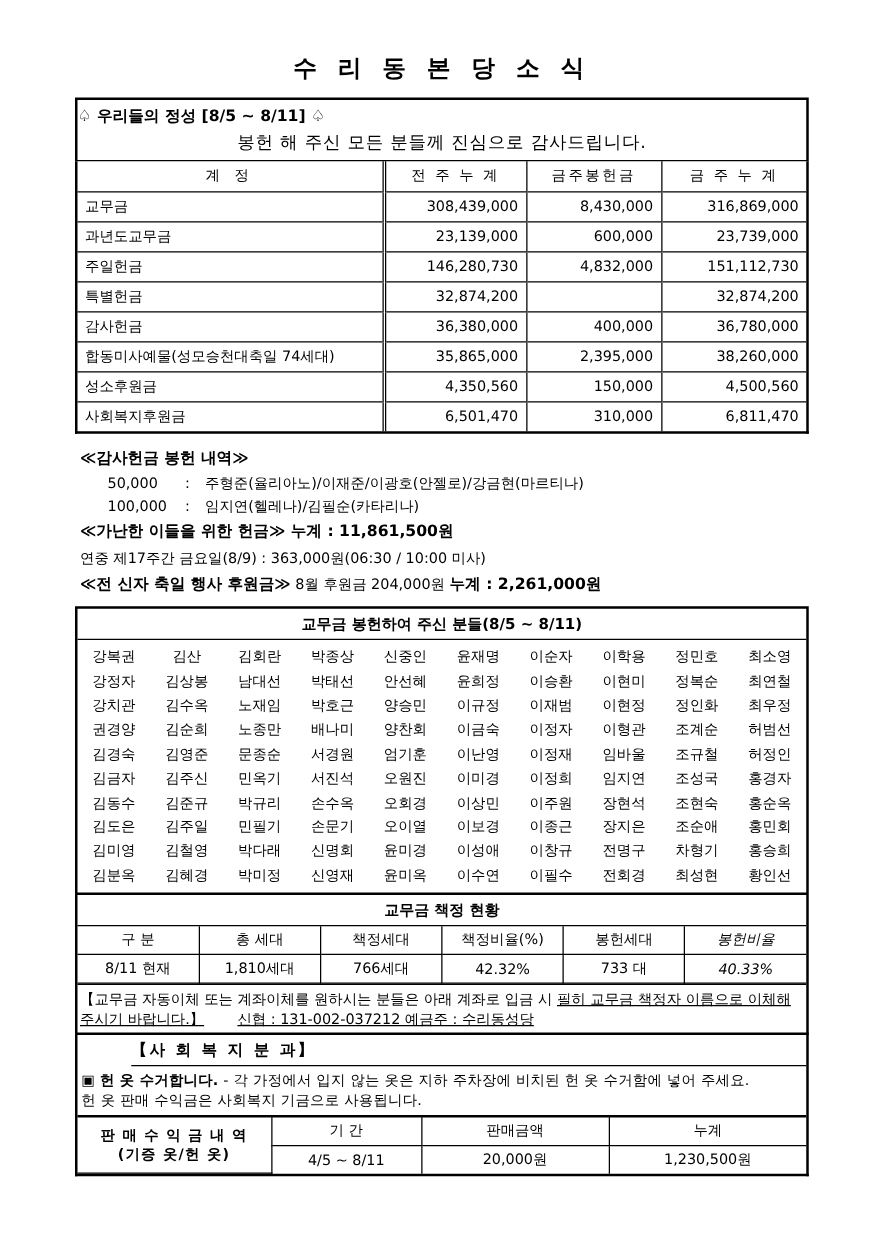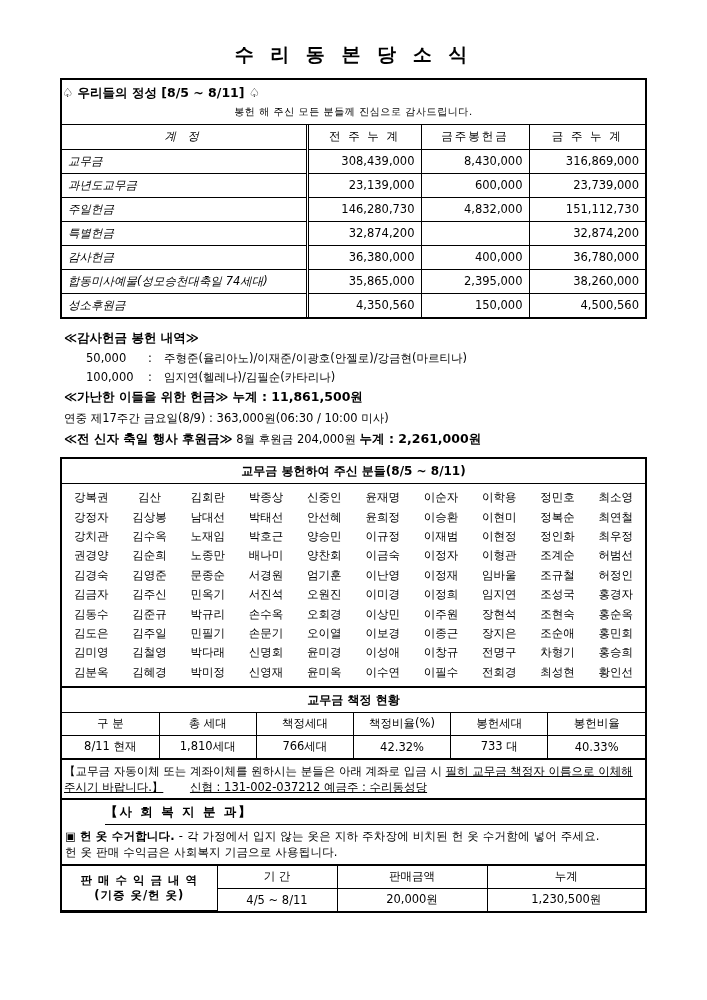--- a/index.html
+++ b/index.html
@@ -38,21 +38,21 @@
     box-sizing: border-box;
   }
   .banner-1 {
     text-align: left;
     font-size: 12.5px;
     font-weight: bold;
     padding: 5px 0 3px 0;
   }
   .banner-2 {
     text-align: center;
-    font-size: 10px;
+    font-size: 14px;
     padding: 0 0 5px 0;
     letter-spacing: 0.6px;
   }
   
   .fin-wrap {
     width: 587px;
     border-left: 2px solid #000;
     border-right: 2px solid #000;
     border-bottom: 2px solid #000;
     box-sizing: border-box;
@@ -63,21 +63,21 @@
     table-layout: fixed;
   }
   table.fin td {
     border-bottom: 1px solid #000;
     font-size: 11.5px;
     height: 24px;
     padding: 0 6px;
     box-sizing: border-box;
   }
   table.fin tr:last-child td { border-bottom: none; }
-  .c-name { text-align: left; font-style: italic; }
+  .c-name { text-align: left; }
   .c-name.hdr { text-align: center; letter-spacing: 4px; }
   .c-num {
     text-align: right;
     border-left: 1px solid #000;
   }
   .c-num.first {
     border-left: 3px double #000;
   }
   .c-num.hdr { text-align: center; letter-spacing: 2px; }
   .hdr-row td { font-weight: normal; }
@@ -150,21 +150,21 @@
     table-layout: fixed;
   }
   table.assess td {
     border: 1px solid #000;
     text-align: center;
     font-size: 11.5px;
     height: 22px;
     padding: 0;
   }
   table.assess tr td:first-child { border-left: none; }
-  table.assess tr td:last-child { border-right: none; }
+  table.assess tr td:last-child { border-right: none; font-style: italic; }
   table.assess tr:first-child td { border-top: none; }
   .assess-note {
     font-size: 11.5px;
     line-height: 16px;
     padding: 3px 12px 3px 2px;
     border-top: 1px solid #000;
   }
   .u { text-decoration: underline; }
   
   .welfare-box {
@@ -274,20 +274,26 @@
             <td class="c-name">합동미사예물(성모승천대축일 74세대)</td>
             <td class="c-num first">35,865,000</td>
             <td class="c-num">2,395,000</td>
             <td class="c-num">38,260,000</td>
           </tr>
           <tr>
             <td class="c-name">성소후원금</td>
             <td class="c-num first">4,350,560</td>
             <td class="c-num">150,000</td>
             <td class="c-num">4,500,560</td>
+          </tr>
+          <tr>
+            <td class="c-name">사회복지후원금</td>
+            <td class="c-num first">6,501,470</td>
+            <td class="c-num">310,000</td>
+            <td class="c-num">6,811,470</td>
           </tr>
         </tbody>
     </table>
   </div>
 
   <div class="detail-box">
     <div class="d-head">≪감사헌금 봉헌 내역≫</div>
     <div class="d-line">
       <span class="amt">50,000</span><span class="colon">:</span><span>주형준(율리아노)/이재준/이광호(안젤로)/강금현(마르티나)</span>
     </div>

